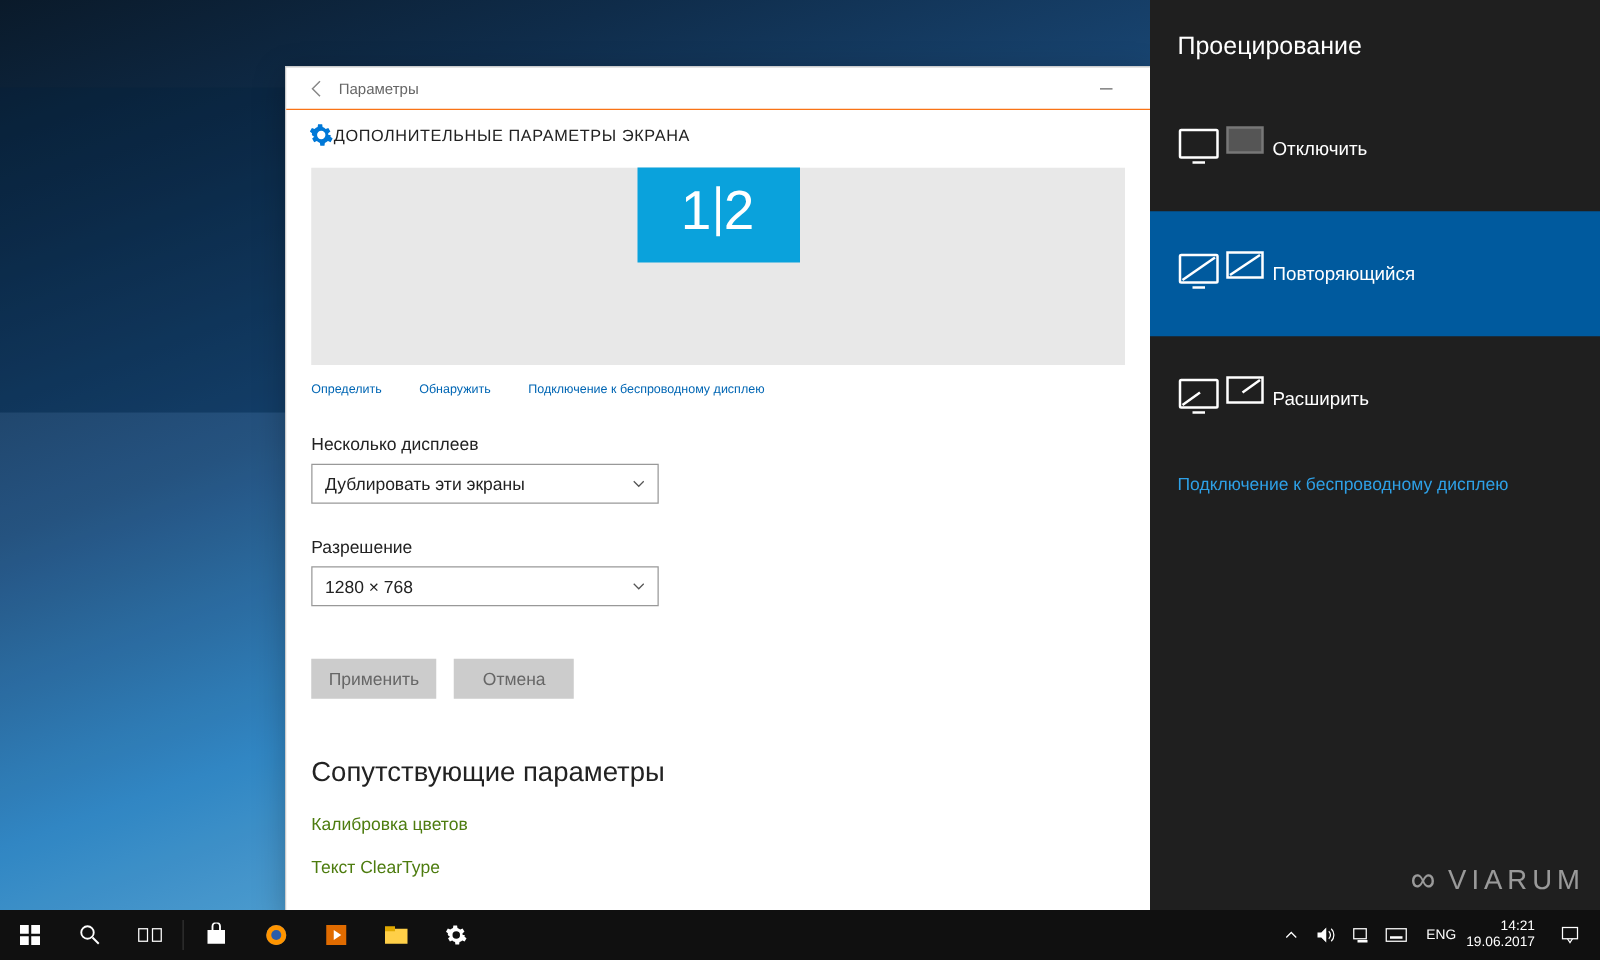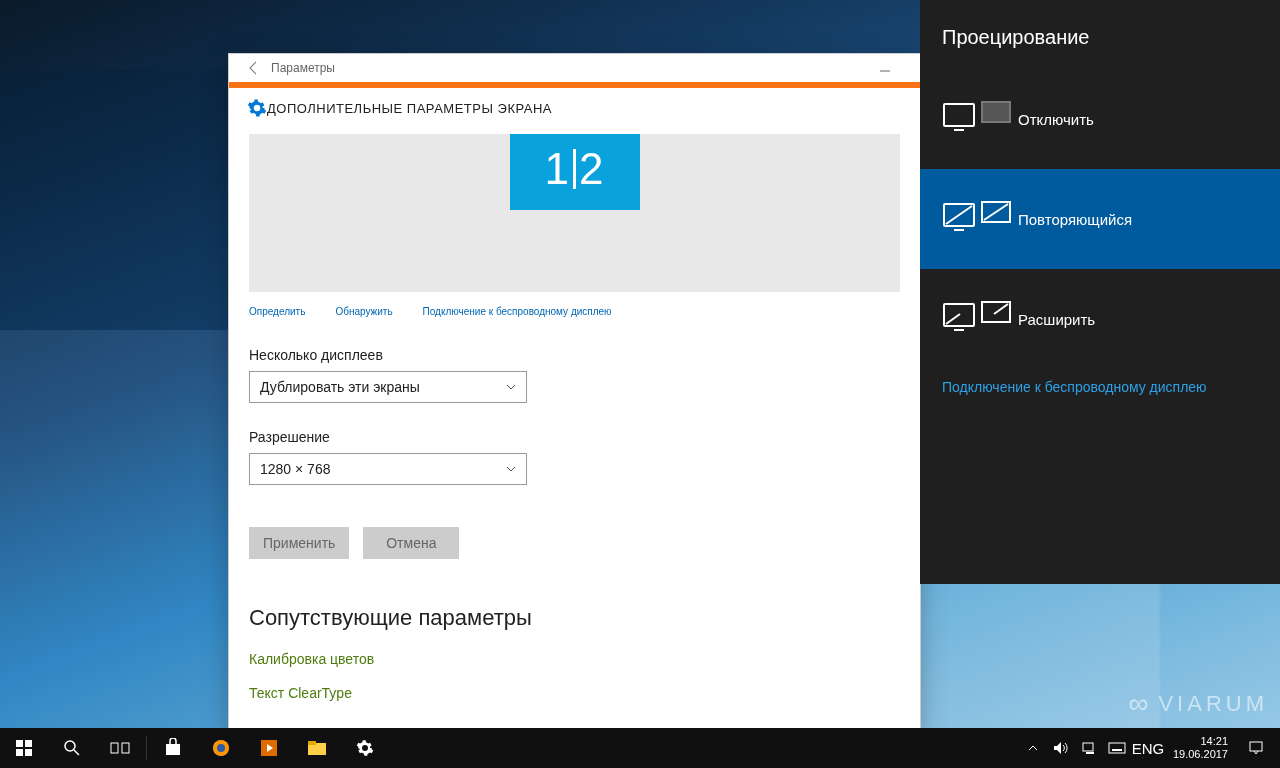--- a/index.html
+++ b/index.html
@@ -14,21 +14,21 @@
   .bg-block3 { position:absolute; right:120px; top:55px; width:280px; height:680px; background:rgba(255,255,255,.12); filter:blur(1px);}
   .bg-block4 { position:absolute; right:150px; top:70px; width:230px; height:200px; background:rgba(180,210,230,.4);}
   
   .settings-window {
     position: absolute; left: 228px; top: 53px; width: 693px; height: 682px;
     background: #fff; border: 1px solid #ccc; box-shadow: 0 6px 24px rgba(0,0,0,.25);
     display: flex; flex-direction: column;
   }
   .titlebar {
     height: 34px; display: flex; align-items: center; font-size: 12px; color: #666;
-    padding: 0 8px; border-bottom: 6px solid #f97316; position:relative;
+    padding: 0 8px; border-bottom: 1px solid #f97316; position:relative;
   }
   .titlebar .back { width: 34px; height: 34px; display:flex; align-items:center; justify-content:center; color:#999; cursor:pointer;}
   .titlebar .win-min { position:absolute; right:12px; top:0; width:46px; height:34px; display:flex; align-items:center; justify-content:center; color:#666;}
   .header-row {
     display: flex; align-items: center; padding: 10px 18px 16px 18px; 
   }
   .gear-icon { width: 20px; height: 20px; color:#0078d7; }
   .page-title { font-size: 13px; letter-spacing: .5px; color: #222; font-weight:400;}
   .content { padding: 0 20px 20px 20px; flex: 1; overflow: hidden; }
   .display-preview {
@@ -51,21 +51,21 @@
   .chev { width:10px; height:10px; }
   .btn-row { display:flex; gap:14px; margin-top: 42px; align-items: flex-end; }
   .btn {
     min-width: 96px; height: 32px; background:#ccc; border:none; color:#666;
     font-size: 14px; padding: 0 14px; cursor:default;
   }
   .related-title { font-size: 22px; font-weight: 300; color:#222; margin-top: 46px; margin-bottom: 20px; }
   .related-link { display:block; color:#4d7c0f; font-size:14px; text-decoration:none; margin-bottom: 18px; cursor:pointer;}
   
   .flyout {
-    position:absolute; right:0; top:0; width:360px; height:584px;
+    position:absolute; right:0; top:0; width:360px; height:728px;
     background:#1f1f1f; color:#fff; z-index:50; display:flex; flex-direction:column;
   }
   .flyout-title { font-size: 20px; font-weight:400; padding: 26px 22px 20px 22px; }
   .proj-item {
     display:flex; align-items:center; gap:4px; height:100px; padding: 0 22px; cursor:pointer;
   }
   .proj-item.selected { background:#005a9e; }
   .proj-icon { width:72px; height:46px; flex-shrink:0; display:flex; align-items:center; justify-content:center;}
   .proj-label { font-size: 15px; }
   .flyout-link { color:#2ea0e6; font-size:14px; padding: 10px 22px; text-decoration:none; cursor:pointer;}
@@ -73,21 +73,21 @@
   .taskbar {
     position:absolute; left:0; bottom:0; width:100%; height:40px;
     background:#101010; display:flex; align-items:center; z-index:60; color:#fff;
   }
   .tb-left { display:flex; align-items:center; height:100%; }
   .tb-btn { width:48px; height:40px; display:flex; align-items:center; justify-content:center; cursor:pointer; }
   .tb-sep { width:1px; height:24px; background:#333; margin:0 2px;}
   .tb-app { width:48px; height:40px; display:flex; align-items:center; justify-content:center; cursor:pointer;}
   .tb-right { margin-left:auto; display:flex; align-items:center; height:100%; padding-right:4px; }
   .tray-ico { width:28px; height:40px; display:flex; align-items:center; justify-content:center; font-size:14px; cursor:pointer;}
-  .lang { font-size:15px; width:34px; text-align:center; cursor:pointer;}
+  .lang { font-size:11px; width:34px; text-align:right; cursor:pointer;}
   .clock { font-size:11px; line-height:13px; text-align:right; padding:0 8px; cursor:pointer;}
   .notif { width:40px; height:40px; display:flex; align-items:center; justify-content:center; cursor:pointer;}
   .watermark {
     position:absolute; right:12px; bottom:48px; font-size:22px; letter-spacing:4px;
     color:rgba(255,255,255,.55); font-weight:300; display:flex; align-items:center; gap:6px;
     z-index:55;
   }
   .watermark .inf { font-size:28px; }
   svg { display:block; }
 </style>

